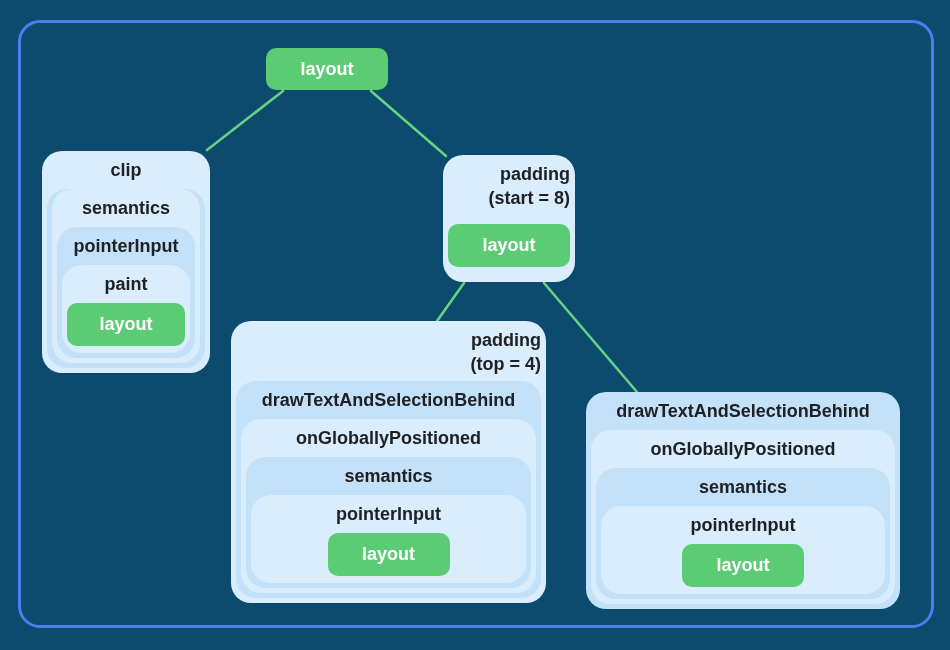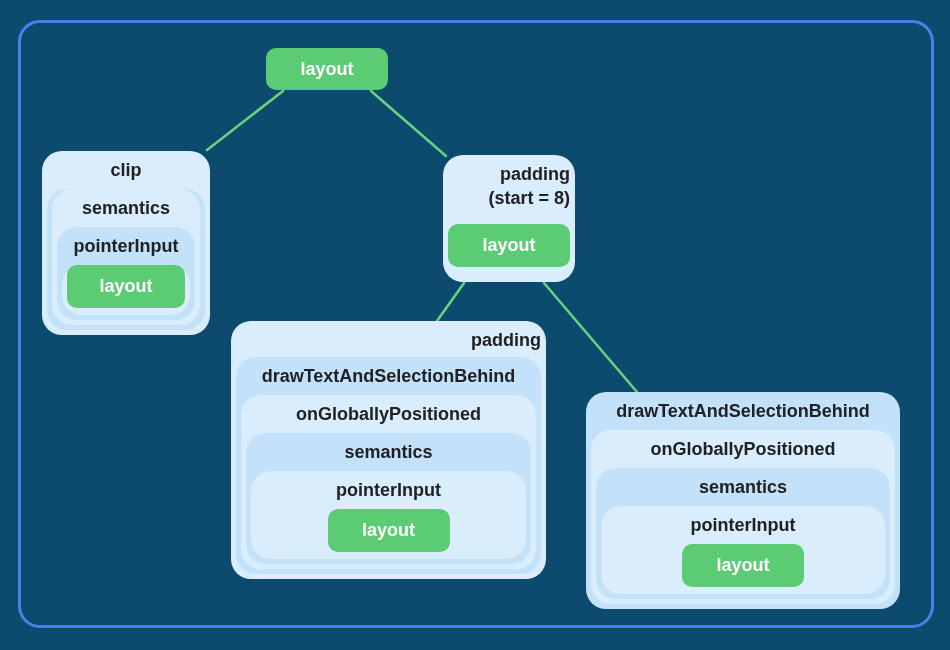--- a/index.html
+++ b/index.html
@@ -54,38 +54,40 @@
   <div class="leaf root-node">layout</div>
 
   <div class="chain abs light" style="left:42px; top:151px; width:168px;">
     <div class="row-label">clip</div>
     <div class="chain dark">
       <div class="chain light">
         <div class="row-label">semantics</div>
         <div class="chain dark">
           <div class="row-label">pointerInput</div>
           <div class="chain light">
+            <div class="row-label">paint</div>
             <div class="leaf">layout</div>
           </div>
         </div>
       </div>
     </div>
   </div>
 
   <div class="chain abs light pad-box" style="left:443px; top:155px; width:132px;">
     <div class="row-label two-line">
       <div>padding</div>
       <div>(start = 8)</div>
     </div>
     <div class="leaf">layout</div>
   </div>
 
   <div class="chain abs light" style="left:231px; top:321px; width:315px;">
     <div class="row-label two-line">
       <div>padding</div>
+      <div>(top = 4)</div>
     </div>
     <div class="chain dark">
       <div class="row-label">drawTextAndSelectionBehind</div>
       <div class="chain light">
         <div class="row-label">onGloballyPositioned</div>
         <div class="chain dark">
           <div class="row-label">semantics</div>
           <div class="chain light">
             <div class="row-label">pointerInput</div>
             <div class="leaf">layout</div>

